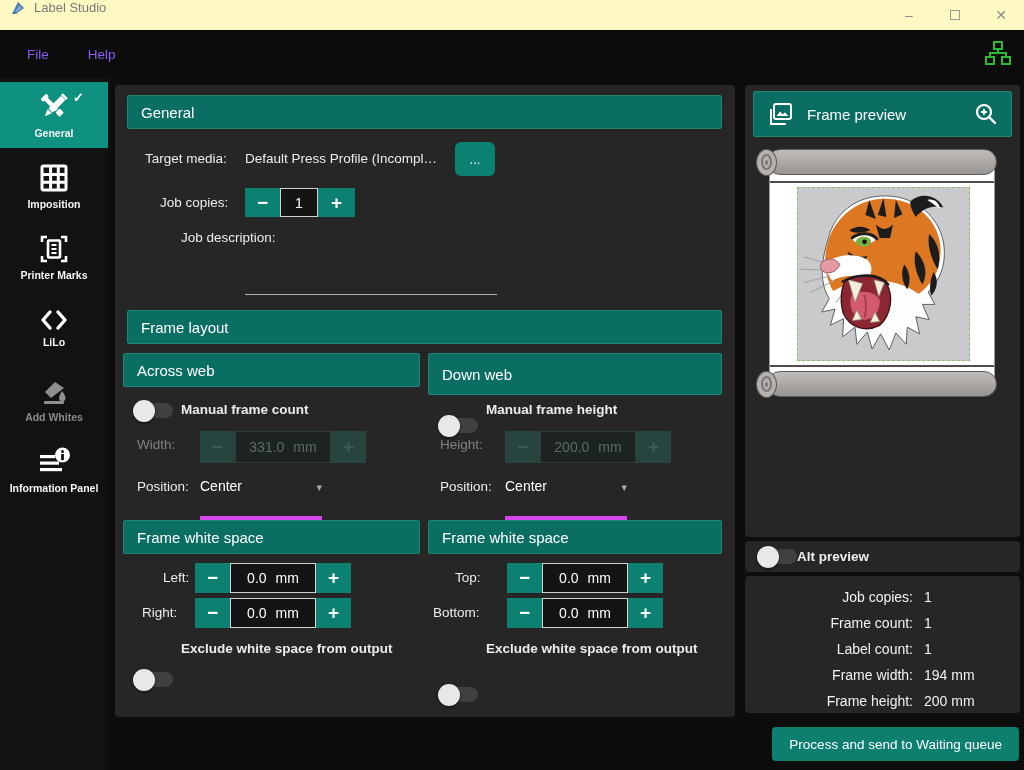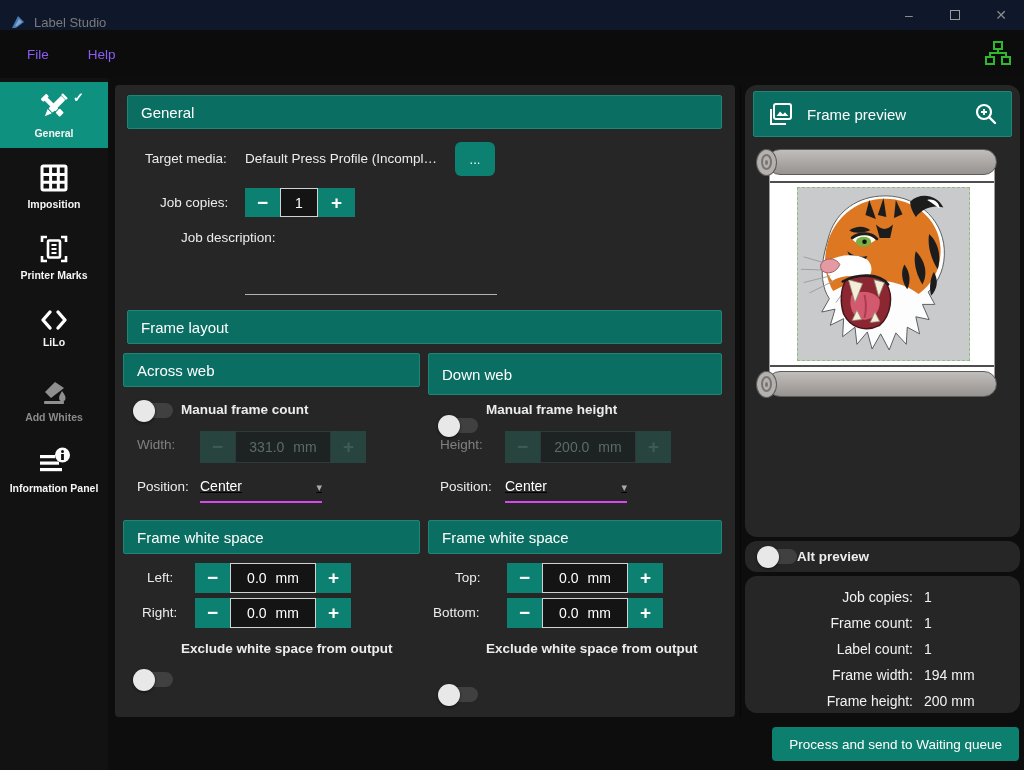--- a/index.html
+++ b/index.html
@@ -2,22 +2,22 @@
 <html><head>
 <meta charset="utf-8">
 <style>
   * { margin:0; padding:0; box-sizing:border-box; }
   html,body { width:1024px; height:770px; overflow:hidden; background:#0d0d0d;
     font-family:"Liberation Sans", sans-serif; }
   .abs { position:absolute; }
   #stage { position:relative; width:1024px; height:770px; background:#0d0d0d; }
 
   
-  .titlebar { left:0; top:0; width:1024px; height:30px; background:#0f172a;
-    display:flex; align-items:flex-end; }
+  .titlebar { left:0; top:0; width:1024px; height:30px; background:#fef9c3;
+    display:flex; align-items:flex-start; }
   .titlebar .logo { margin-left:10px; width:16px; height:16px; }
   .titlebar .title { margin-left:8px; font-size:13px; color:#7a7a7a; }
   .win-controls { position:absolute; right:0; top:0; height:30px; display:flex; }
   .win-btn { width:46px; height:30px; display:flex; align-items:center; justify-content:center;
     color:#8a8a8a; font-size:14px; cursor:pointer; }
   .max-box { width:10px; height:10px; border:1.4px solid #9a9a9a; }
 
   
   .menubar { left:0; top:30px; width:1024px; height:48px; background:#0c0c0c;
     display:flex; align-items:center; }
@@ -31,21 +31,21 @@
     align-items:center; justify-content:center; gap:5px; cursor:pointer; position:relative; margin-bottom:5px;}
   .side-item .lbl { font-size:10.5px; font-weight:bold; color:#f5f5f5; text-align:center; line-height:1.1;}
   .side-item.active { background:#0f9180; }
   .side-item.disabled .lbl { color:#8a8a8a; }
   .side-check { position:absolute; top:8px; right:24px; color:#ffffff; font-size:13px; font-weight:bold; }
 
   
   .main-panel { left:115px; top:85px; width:620px; height:632px; background:#262626; border-radius:4px; }
   .v-divider { left:740px; top:85px; width:1px; height:632px; background:#070707; }
   .right-col { left:745px; top:85px; width:275px; height:632px; display:flex; flex-direction:column; }
-  .card { background:#262626; border-radius:12px; }
+  .card { background:#262626; border-radius:4px; }
 
   .teal-header { background:#0a6e62; border:1px solid #1f8575; border-radius:2px;
     color:#ffffff; font-size:15px; display:flex; align-items:center; padding:0 13px; }
 
   .form-label { color:#ececec; font-size:13.5px; }
   .dim { color:#808080; }
 
   
   .stepper { display:flex; height:30px; }
   .stepper .sbtn { width:35px; background:#0c8071; color:#ffffff; display:flex; align-items:center;
@@ -55,21 +55,21 @@
   .stepper.disabled .sbtn { background:#27443e; color:rgba(255,255,255,0.12); }
   .stepper.disabled .cell { background:#1d2322; border:1px solid #2d3a37; color:#5b6b68; }
 
   
   .toggle { width:38px; height:15px; border-radius:8px; background:#404040; position:relative; cursor:pointer; }
   .toggle .knob { position:absolute; left:-2px; top:-3.5px; width:22px; height:22px; border-radius:50%;
     background:#e8e8e8; box-shadow:0 1px 3px rgba(0,0,0,0.6); }
 
   
   .dropdown { display:flex; align-items:flex-end; justify-content:space-between; width:122px;
-    border-bottom:2px solid #d946ef; padding-bottom:7px; cursor:pointer;text-decoration:underline; }
+    border-bottom:4px solid #d946ef; padding-bottom:22px; cursor:pointer; }
   .dropdown .val { color:#ffffff; font-size:14px; }
   .dropdown .caret { color:#aaaaaa; font-size:11px; }
 
   .underline-input { border-bottom:1px solid #b2b2b2; height:18px; }
 
   
   .roller { background:linear-gradient(#c0bdbb,#969391); border:1px solid #5e5c5a; border-radius:13px; }
   .roller-cap { width:21px; height:27px; border-radius:50%; background:#b4b1af; border:1px solid #5e5c5a;
     display:flex; align-items:center; justify-content:center; }
   .roller-cap .ring { width:11px; height:16px; border-radius:50%; border:2px solid #787674;
@@ -273,21 +273,21 @@
 
     <span class="abs form-label" style="left:325px; top:394px;">Position:</span>
     <div class="abs dropdown" style="left:390px; top:393px;">
       <span class="val">Center</span>
       <span class="caret">▾</span>
     </div>
 
     <div class="abs teal-header" style="left:8px; top:435px; width:297px; height:34px;">
       <span>Frame white space</span>
     </div>
-    <span class="abs form-label" style="left:32px; top:485px;">Left:</span>
+    <span class="abs form-label" style="left:48px; top:485px;">Left:</span>
     <div class="abs stepper" style="left:80px; top:478px;">
       <div class="sbtn">−</div>
       <div class="cell" style="width:86px;">
         <span>0.0</span>
         <span>mm</span>
       </div>
       <div class="sbtn">+</div>
     </div>
     <span class="abs form-label" style="left:27px; top:520px;">Right:</span>
     <div class="abs stepper" style="left:80px; top:513px;">

